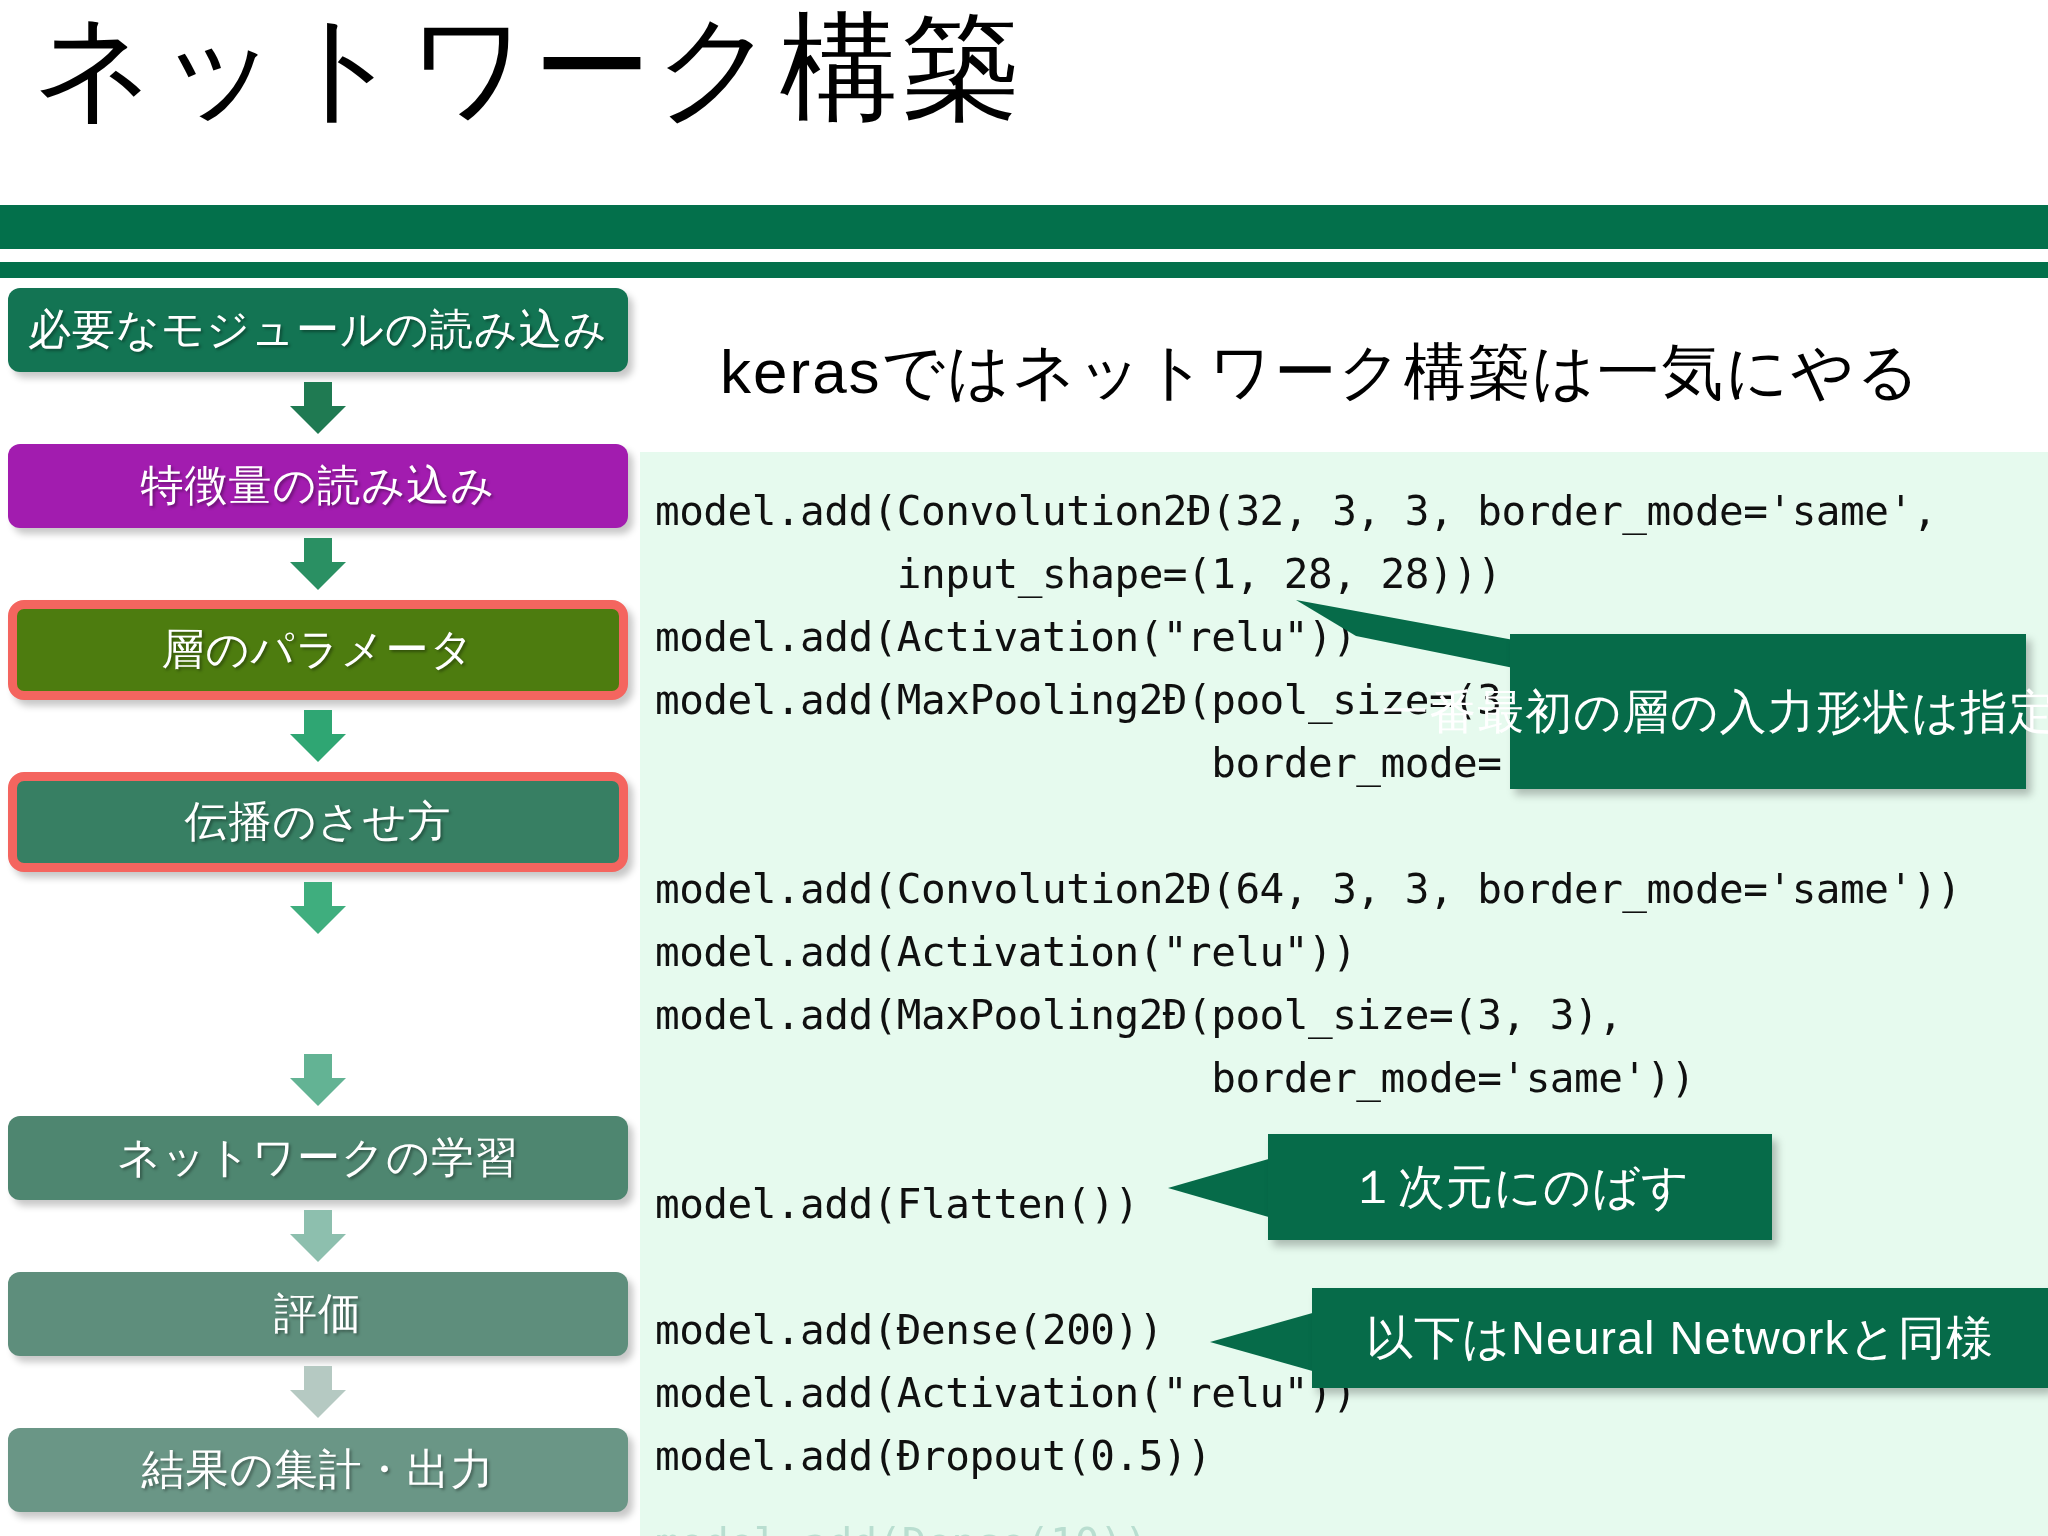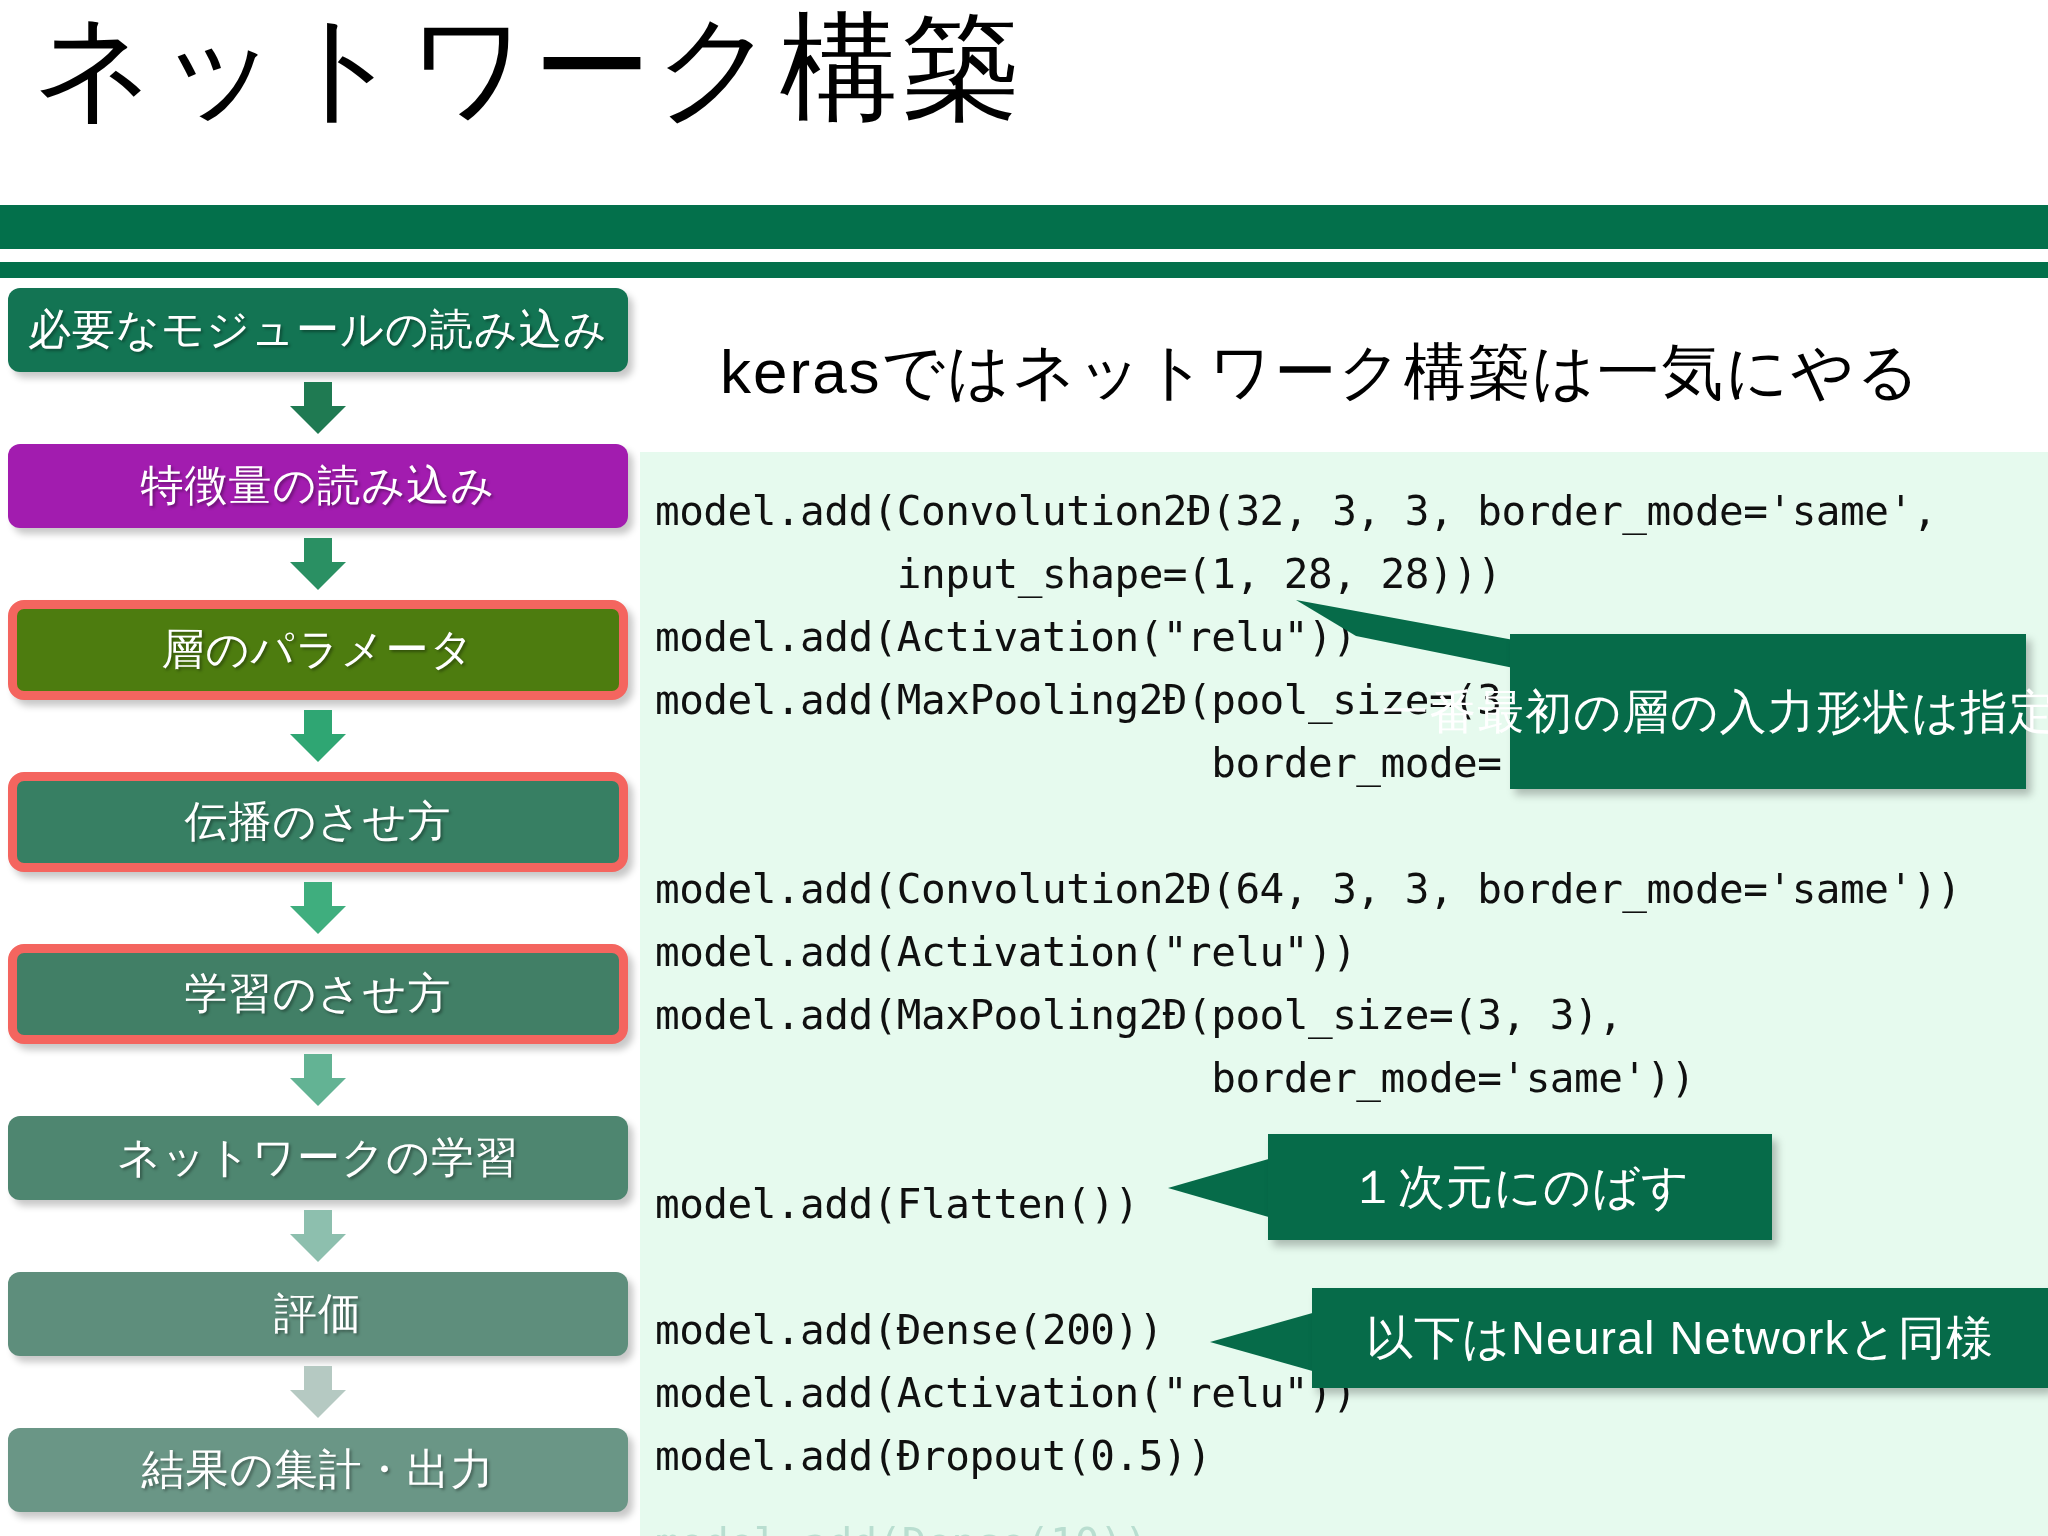--- a/index.html
+++ b/index.html
@@ -254,25 +254,20 @@
     </div>
     <div class="flow-item" style="top: 484px; text-align: center;">
       <div class="flow-box flagged" style="background: rgb(55, 127, 99);">
         <div class="flow-label">伝播のさせ方</div>
       </div>
     </div>
     <div class="flow-arrow" style="top: 594px;">
       <div class="shaft" style="background: rgb(63, 174, 126);"></div>
       <div class="head" style="border-top-color: rgb(63, 174, 126);"></div>
     </div>
-    <div class="flow-item" style="top: 656px;">
-      <div class="flow-box flagged" style="background: rgb(65, 127, 102);">
-        <div class="flow-label">学習のさせ方</div>
-      </div>
-    </div>
     <div class="flow-arrow" style="top: 766px;">
       <div class="shaft" style="background: rgb(99, 179, 148);"></div>
       <div class="head" style="border-top-color: rgb(99, 179, 148);"></div>
     </div>
     <div class="flow-item" style="top: 828px;">
       <div class="flow-box" style="background: rgb(78, 134, 112);">
         <div class="flow-label">ネットワークの学習</div>
       </div>
     </div>
     <div class="flow-arrow" style="top: 922px;">

